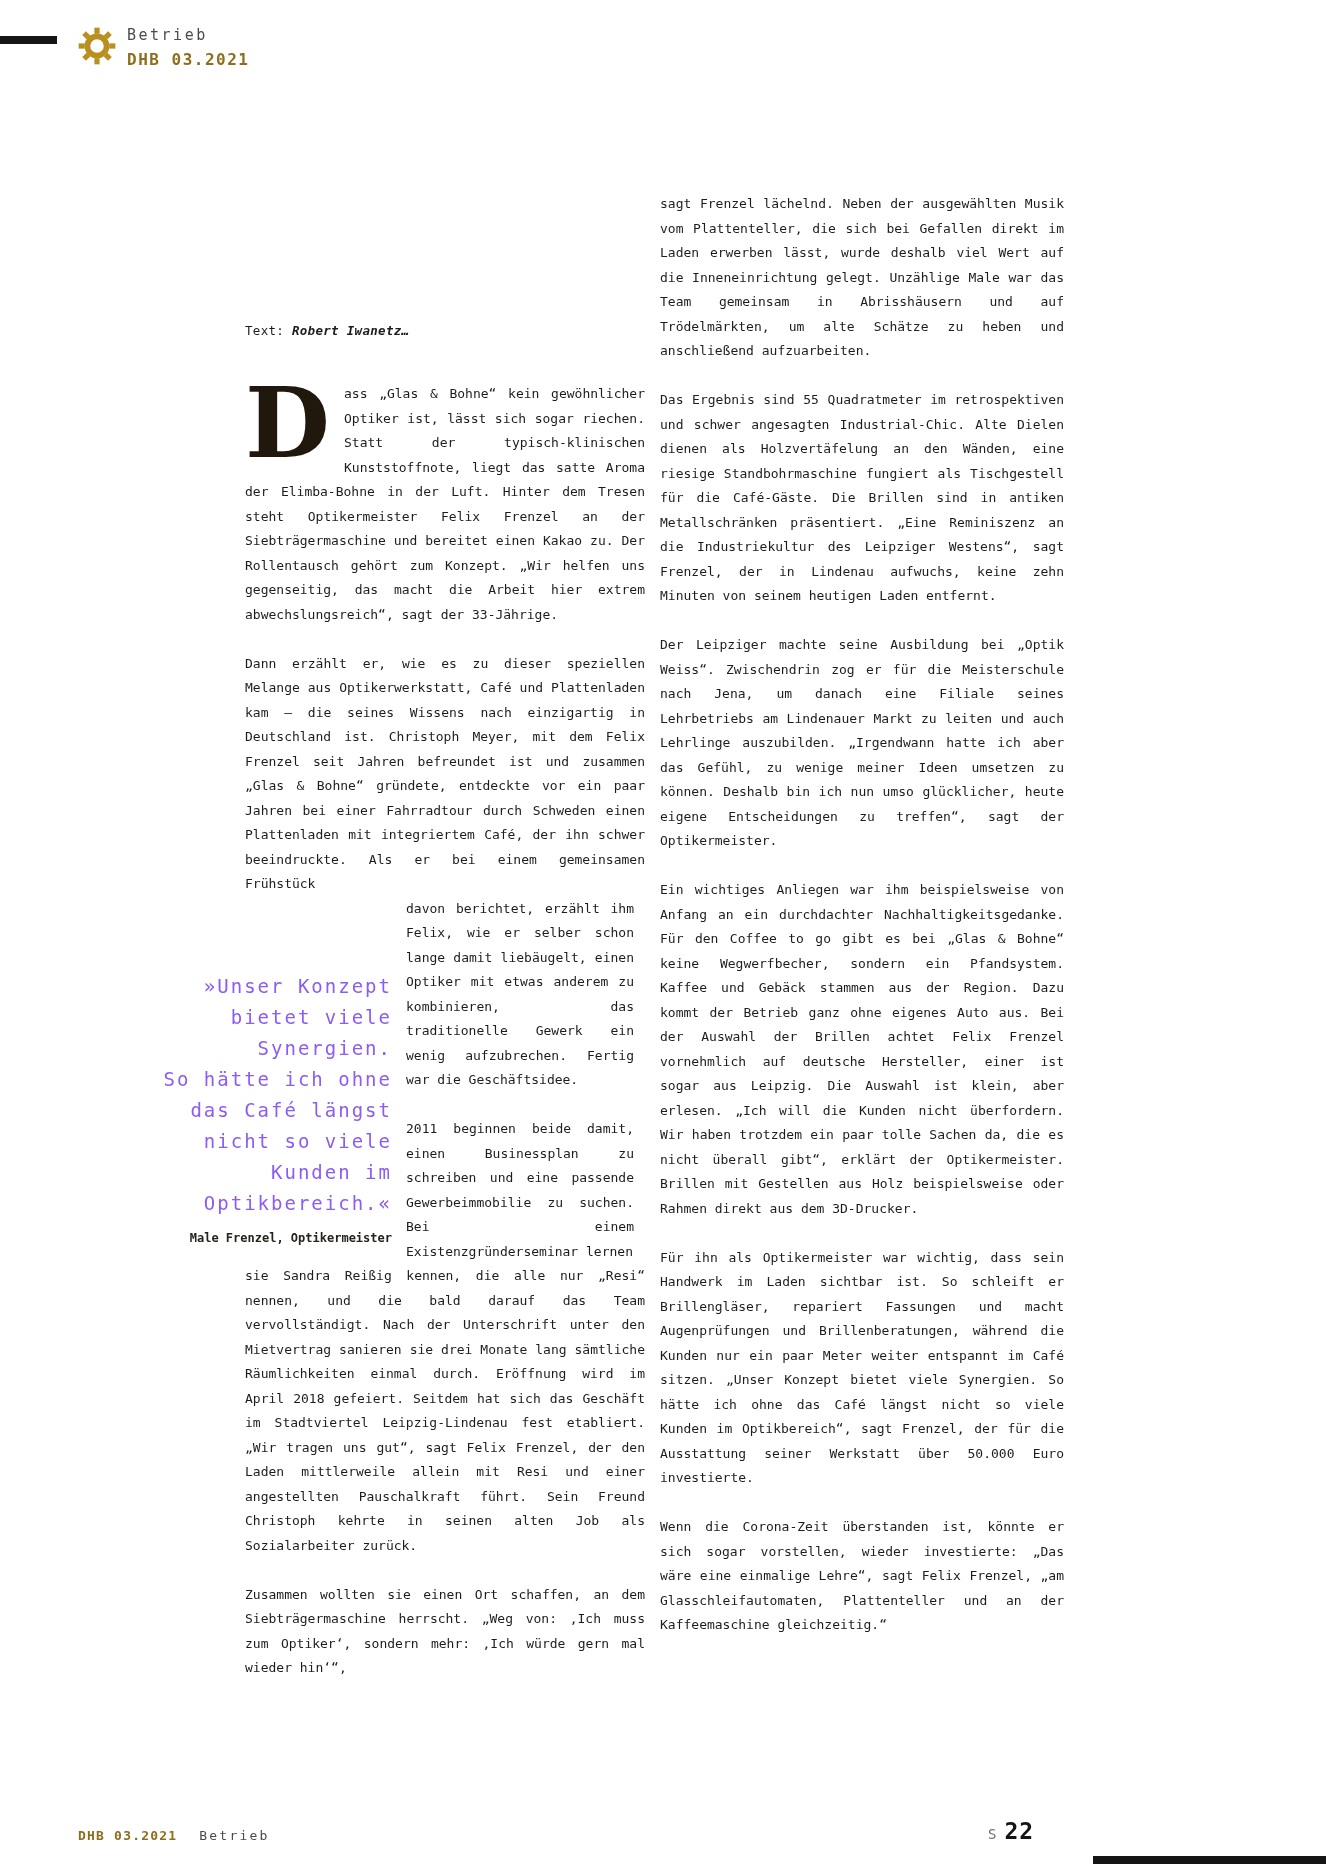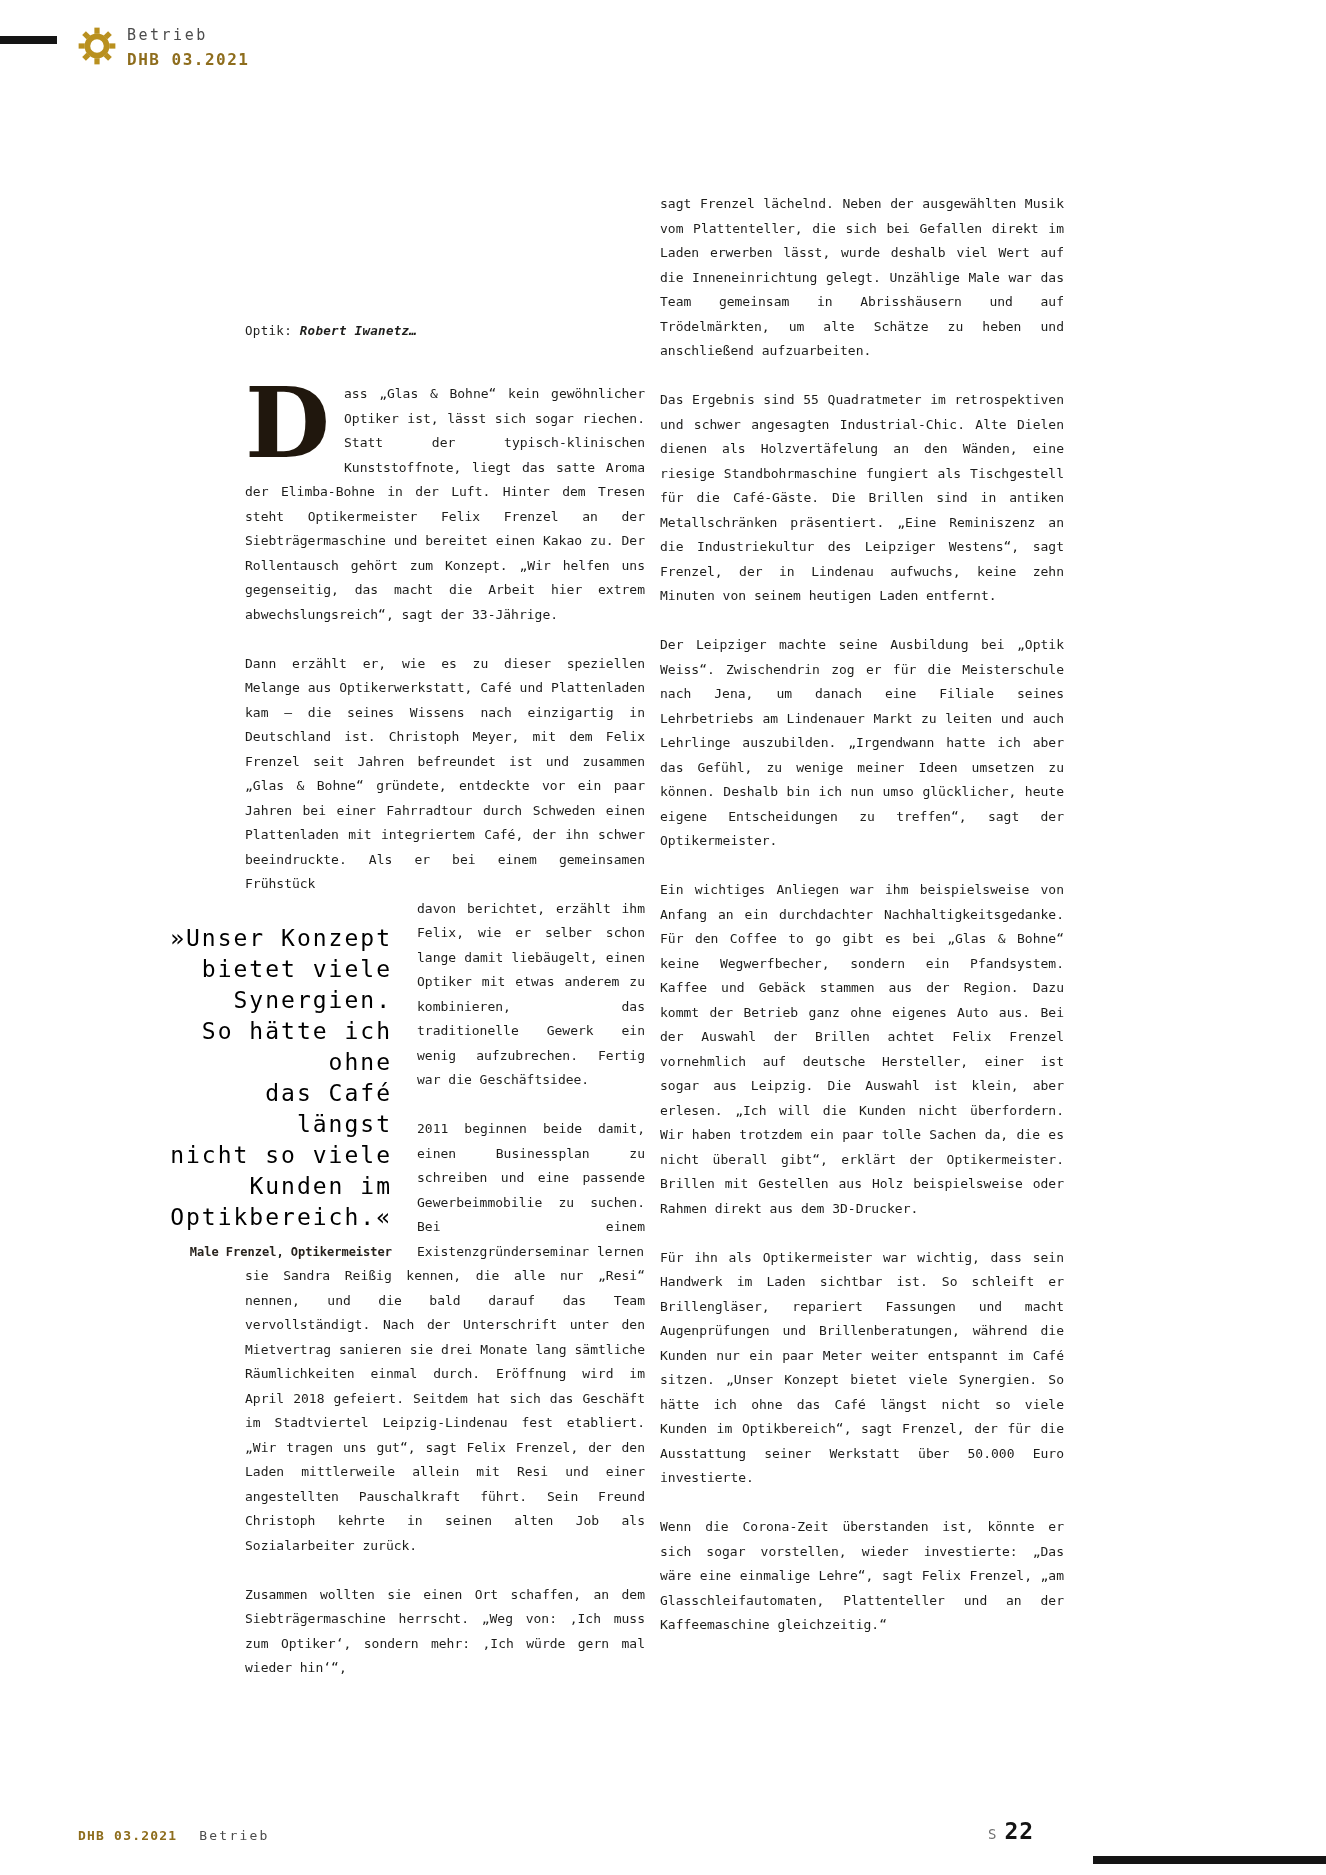--- a/index.html
+++ b/index.html
@@ -52,33 +52,34 @@
     line-height:73px;
     height:73px;
     margin:4px 14px 2px 0;
     color:#20170d;
   }
 
   
   .quote-row { display:flex; align-items:flex-start; }
   .quote-box { width:237px; padding-top:26px; text-align:right; }
   .quote-text {
-    font-size:23px;
+    font-size:19px;
     line-height:31px;
     letter-spacing:2px;
-    color:#000000;
+    color:#8b5cf6;
     white-space:pre-line;
+    margin-top:48px;
   }
   .quote-attr {
     margin-top:12px;
     font-size:12px;
     font-weight:bold;
     color:#27221c;
   }
-  .narrow-col { width:228px; margin-left:25px; }
+  .narrow-col { width:228px; margin-left:14px; }
 
   
   .footer-left { position:absolute; left:78px; top:1828px; display:flex; align-items:baseline; font-size:13px; }
   .footer-issue { font-weight:bold; color:#8e6d1d; letter-spacing:1.2px; }
   .footer-section { margin-left:22px; color:#4b4b4b; letter-spacing:2.2px; }
   .pageno { position:absolute; left:988px; top:1818px; display:flex; align-items:baseline; gap:8px; }
   .pageno-s { font-size:14px; color:#6e6e6e; }
   .pageno-n { font-size:23px; font-weight:bold; letter-spacing:1px; color:#141414; }
 </style>
 </head>
@@ -108,21 +109,21 @@
       <div class="section-label">Betrieb</div>
       <div class="issue-label">DHB 03.2021</div>
     </div>
   </header>
 
   <main>
 
     <section class="left-col">
 
       <p class="byline indent">
-        <span class="byline-label">Optik:</span>
+        <span class="byline-label">Text:</span>
         <span class="byline-author">Robert Iwanetz…</span>
       </p>
 
       <div class="para body-text indent">
         <span class="dropcap">D</span><span>ass „Glas &amp; Bohne“ kein gewöhnlicher Optiker ist, lässt sich sogar riechen. Statt der typisch-klinischen Kunststoffnote, liegt das satte Aroma der Elimba-Bohne in der Luft. Hinter dem Tresen steht Optikermeister Felix Frenzel an der Siebträgermaschine und bereitet einen Kakao zu. Der Rollentausch gehört zum Konzept. „Wir helfen uns gegenseitig, das macht die Arbeit hier extrem abwechslungsreich“, sagt der 33-Jährige.</span>
       </div>
 
       <div class="para body-text indent no-gap">Dann erzählt er, wie es zu dieser speziellen Melange aus Optikerwerkstatt, Café und Plattenladen kam – die seines Wissens nach einzigartig in Deutschland ist. Christoph Meyer, mit dem Felix Frenzel seit Jahren befreundet ist und zusammen „Glas &amp; Bohne“ gründete, entdeckte vor ein paar Jahren bei einer Fahrradtour durch Schweden einen Plattenladen mit integriertem Café, der ihn schwer beeindruckte. Als er bei einem gemeinsamen Frühstück</div>
 
       <div class="quote-row">

